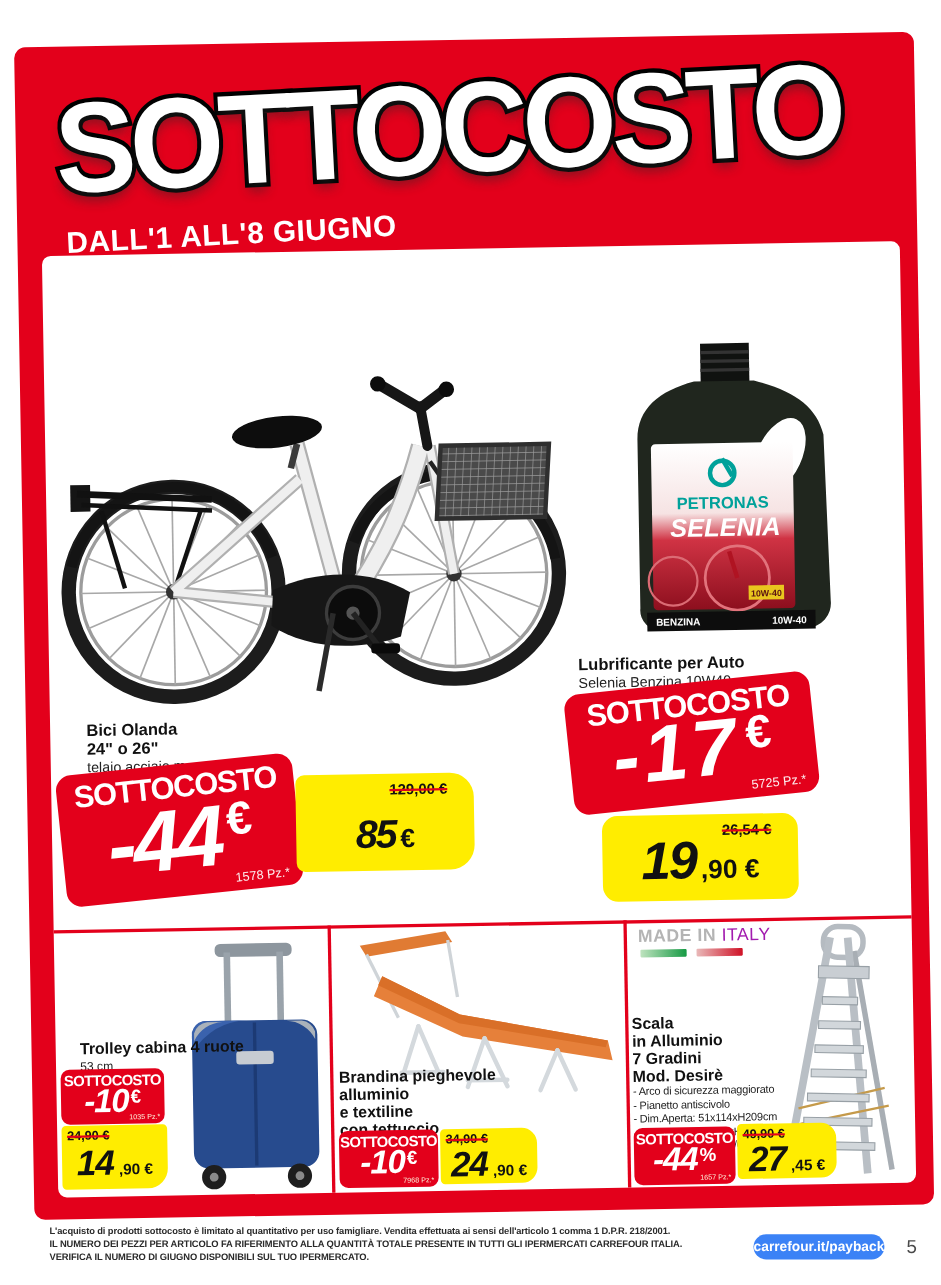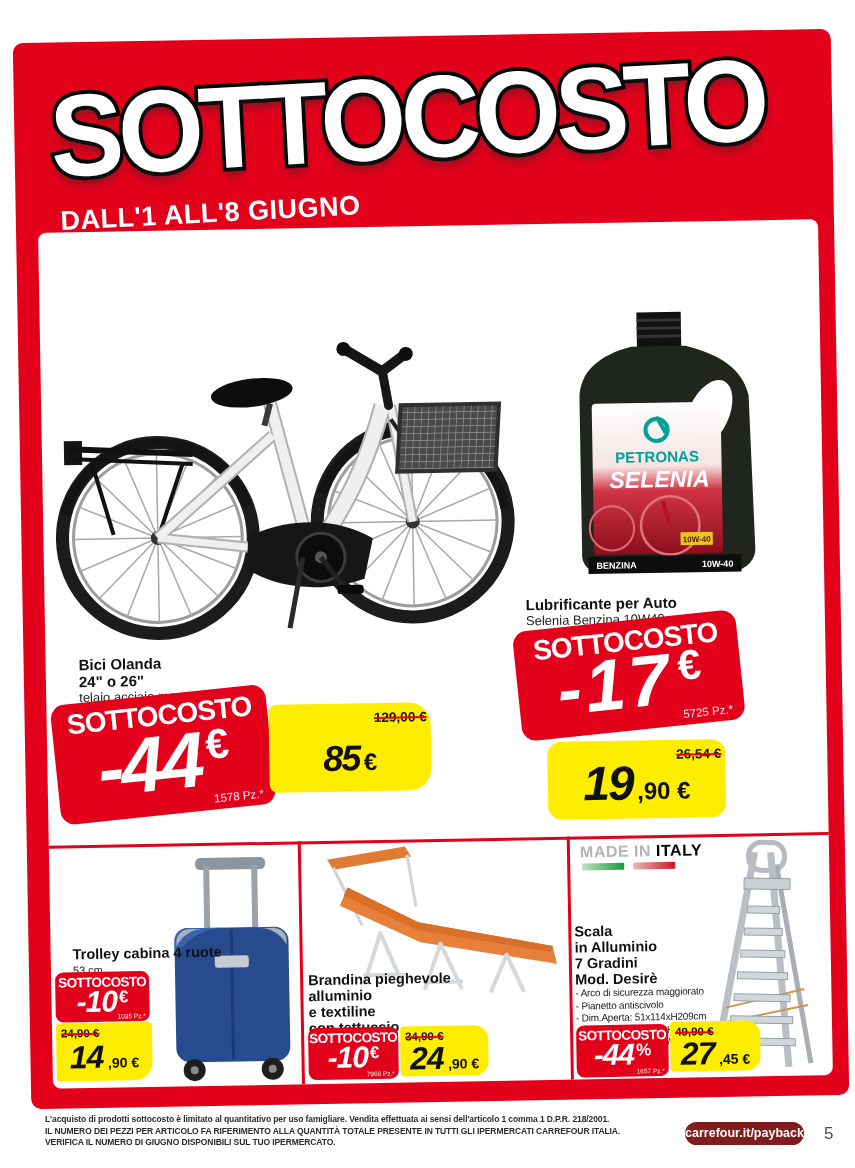--- a/index.html
+++ b/index.html
@@ -31,21 +31,21 @@
   
   .big-badge{position:absolute;background:#e3001b;border-radius:14px;color:#fff;}
   .bb-label{text-align:center;font-weight:bold;font-size:28px;letter-spacing:-1px;margin-top:5px;}
   .bb-row{display:flex;justify-content:center;align-items:flex-start;margin-top:-4px;}
   .bb-num{font-weight:bold;font-style:italic;font-size:78px;line-height:.92;letter-spacing:-3px;}
   .bb-eur{font-weight:bold;font-size:42px;margin-left:6px;margin-top:-2px;}
   .bb-pieces{position:absolute;right:12px;bottom:5px;font-size:11.5px;color:rgba(255,255,255,.92);}
 
   
   .big-yellow{position:absolute;background:#ffed00;}
-  .by-old{position:absolute;top:7px;right:4px;font-weight:bold;font-size:13.5px;color:#111;}
+  .by-old{position:absolute;top:7px;right:24px;font-weight:bold;font-size:13.5px;color:#111;}
   .strike{text-decoration:line-through;text-decoration-color:#e3001b;text-decoration-thickness:2px;}
   .by-row{position:absolute;left:0;right:0;bottom:12px;text-align:center;color:#111;}
   .by-main{font-weight:bold;font-style:italic;font-size:36px;letter-spacing:-2px;}
   .by-rest{font-weight:bold;font-size:24px;}
 
   
   .sm-badge{position:absolute;background:#e3001b;border-radius:8px;color:#fff;}
   .sm-label{text-align:center;font-weight:bold;font-size:13.5px;letter-spacing:-.6px;margin-top:3px;}
   .sm-row{display:flex;justify-content:center;align-items:flex-start;margin-top:-2px;}
   .sm-num{font-weight:bold;font-style:italic;font-size:30px;line-height:.95;letter-spacing:-1px;}
@@ -57,34 +57,34 @@
   .sy-main{font-weight:bold;font-style:italic;font-size:32px;letter-spacing:-1px;}
   .sy-rest{font-weight:bold;font-size:14px;}
 
   
   .row-line{position:absolute;background:#e3001b;}
 
   
   .madein{position:absolute;width:110px;}
   .mi-text{font-size:16px;letter-spacing:.5px;white-space:nowrap;}
   .mi-light{color:#b4b4b4;font-weight:bold;}
-  .mi-dark{color:#000000;font-weight:bold;}
+  .mi-dark{color:#a21caf;font-weight:normal;}
   .mi-bars{display:flex;gap:9px;margin-top:2px;margin-left:2px;}
   .mi-bar{height:7px;width:42px;border-radius:1px;}
   .mi-green{background:linear-gradient(90deg,#bfe3bf,#169a44);}
   .mi-red{background:linear-gradient(90deg,#e9b9b9,#cf1126);}
 
   
   .feat{font-size:10px;line-height:12.5px;color:#222;letter-spacing:-.2px;}
   .feat.indent{padding-left:7px;}
 
   
   .legal{position:absolute;left:45px;top:1114px;width:580px;font-weight:bold;
          font-size:8.5px;line-height:11.5px;color:#2b2b2b;letter-spacing:-.1px;}
-  .pill{position:absolute;left:685px;top:1122px;width:119px;height:23px;background:#7f1d1d;
+  .pill{position:absolute;left:685px;top:1122px;width:119px;height:23px;background:#3b82f6;
         border-radius:12px;color:#fff;font-weight:bold;font-size:12.5px;text-align:center;line-height:23px;}
   .pagenum{position:absolute;left:824px;top:1124px;font-size:17px;color:#4a4a4a;}
 </style>
 </head>
 <body>
 
 <div class="page">
 
   <div class="flyer">
 

